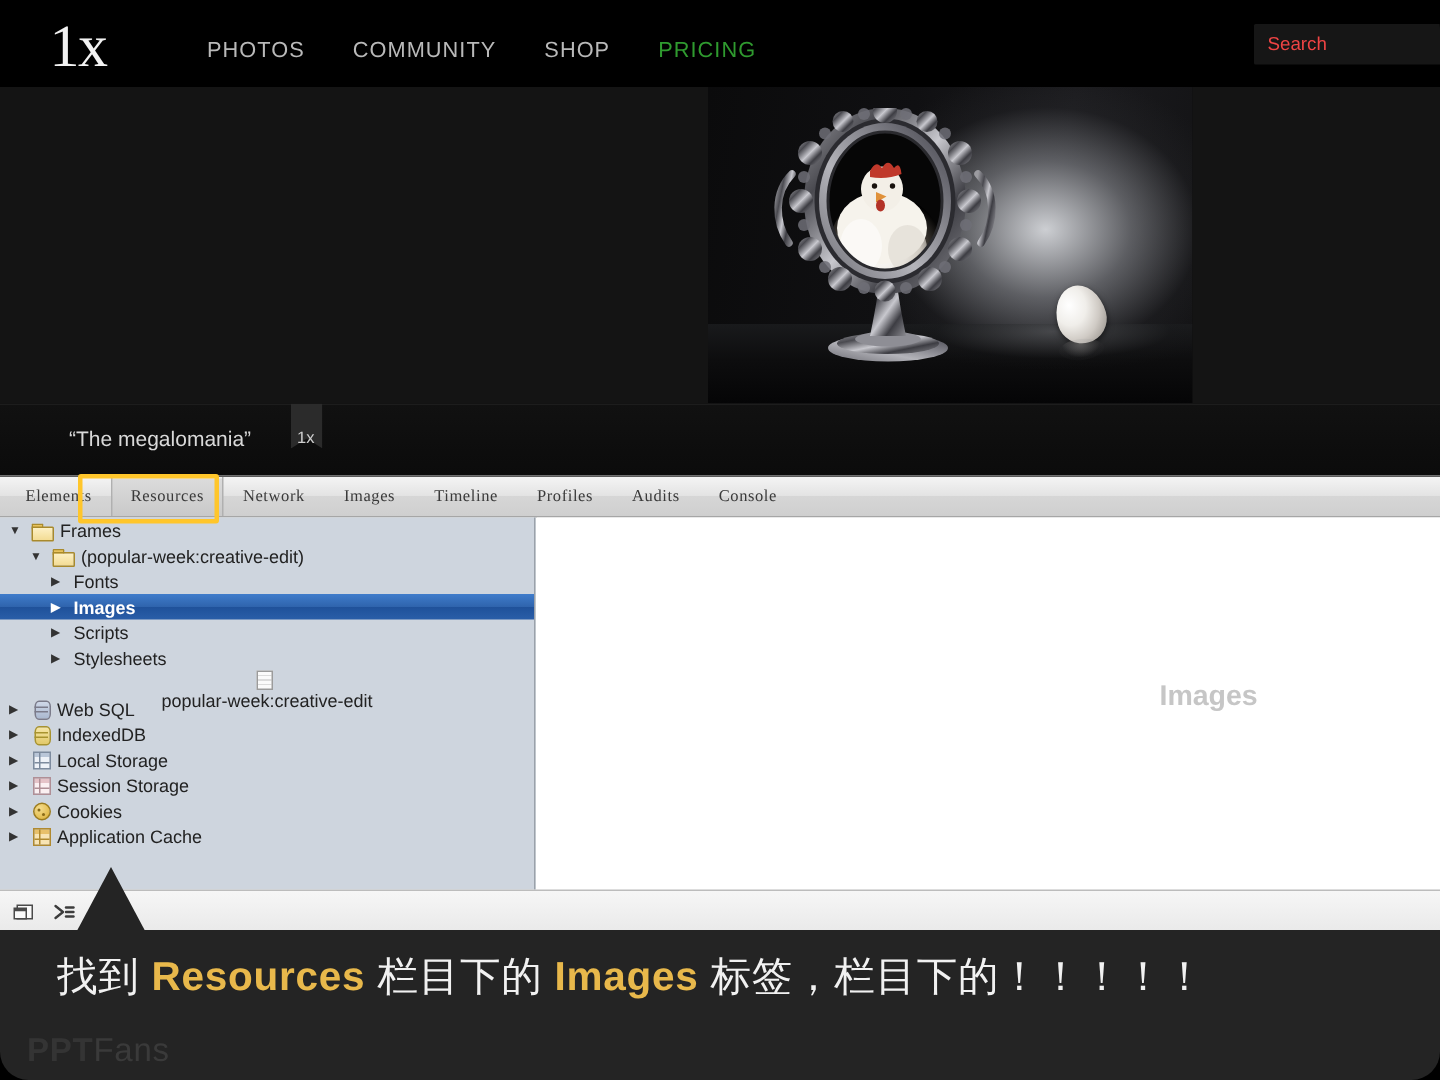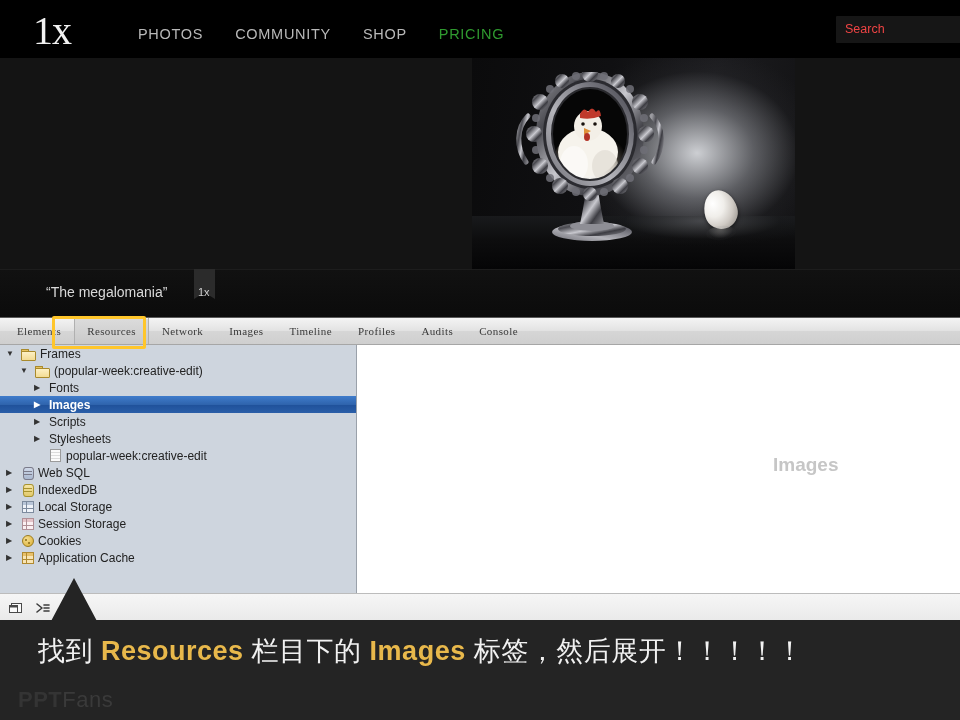--- a/index.html
+++ b/index.html
@@ -13,20 +13,21 @@
     overflow: hidden;
     font-family: "Liberation Sans", sans-serif;
     -webkit-font-smoothing: antialiased;
   }
   #screen {
     position: relative;
     width: 960px;
     height: 720px;
     background: #000;
     overflow: hidden;
+    border-radius: 19px;
   }
 
   
   .site-header {
     position: absolute;
     left: 0; top: 0;
     width: 960px; height: 58px;
     background: #000;
     overflow: hidden;
   }
@@ -530,21 +531,21 @@
             <span class="lbl">Images</span>
           </div>
           <div class="tree-row" style="padding-left: 34px;">
             <span class="disc tw">▶</span>
             <span class="lbl">Scripts</span>
           </div>
           <div class="tree-row" style="padding-left: 34px;">
             <span class="disc tw">▶</span>
             <span class="lbl">Stylesheets</span>
           </div>
-          <div class="tree-row" style="padding-left: 34px;">
+          <div class="tree-row" style=" flex-direction: column;">
             <span class="disc tw blank"></span>
             <span class="ic-doc"></span>
             <span class="lbl">popular-week:creative-edit</span>
           </div>
           <div class="tree-row" style="padding-left: 6px;">
             <span class="disc tw">▶</span>
             <span class="ic-db">
               <i></i>
             </span>
             <span class="lbl">Web SQL</span>
@@ -602,19 +603,19 @@
         <line x1="9" y1="7" x2="14" y2="7" stroke="#3c3c3c" stroke-width="1.6" stroke-linecap="round"></line>
         <line x1="9" y1="10" x2="14" y2="10" stroke="#3c3c3c" stroke-width="1.6" stroke-linecap="round"></line>
       </svg>
     </div>
   </div>
 
   <div class="hl-box"></div>
   <div class="pointer-tri"></div>
 
   <div class="bottom-bar">
-    <div class="bottom-text" id="capline"><span>找到 </span><span class="gold">Resources</span><span> 栏目下的 </span><span class="gold">Images</span><span> 标签，然后展开！！！！！</span></div>
+    <div class="bottom-text" id="capline"><span>找到 </span><span class="gold">Resources</span><span> 栏目下的 </span><span class="gold">Images</span><span> 标签，栏目下的！！！！！</span></div>
   </div>
   <div class="pptfans">
     <span class="b">PPT</span><span>Fans</span>
   </div>
 
 </div>
 
 </body></html>

